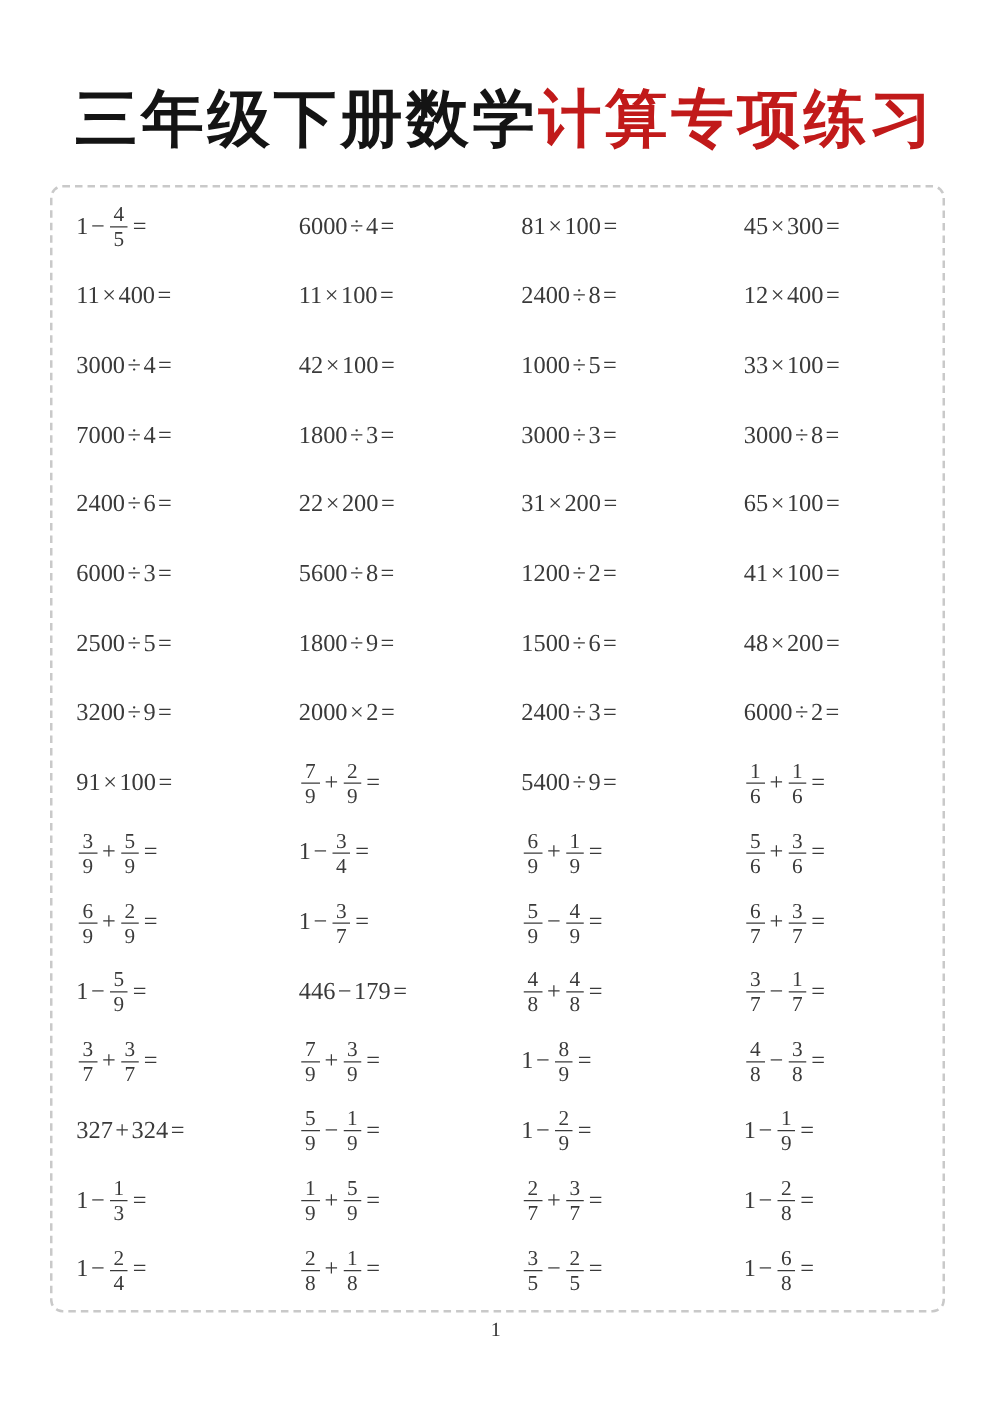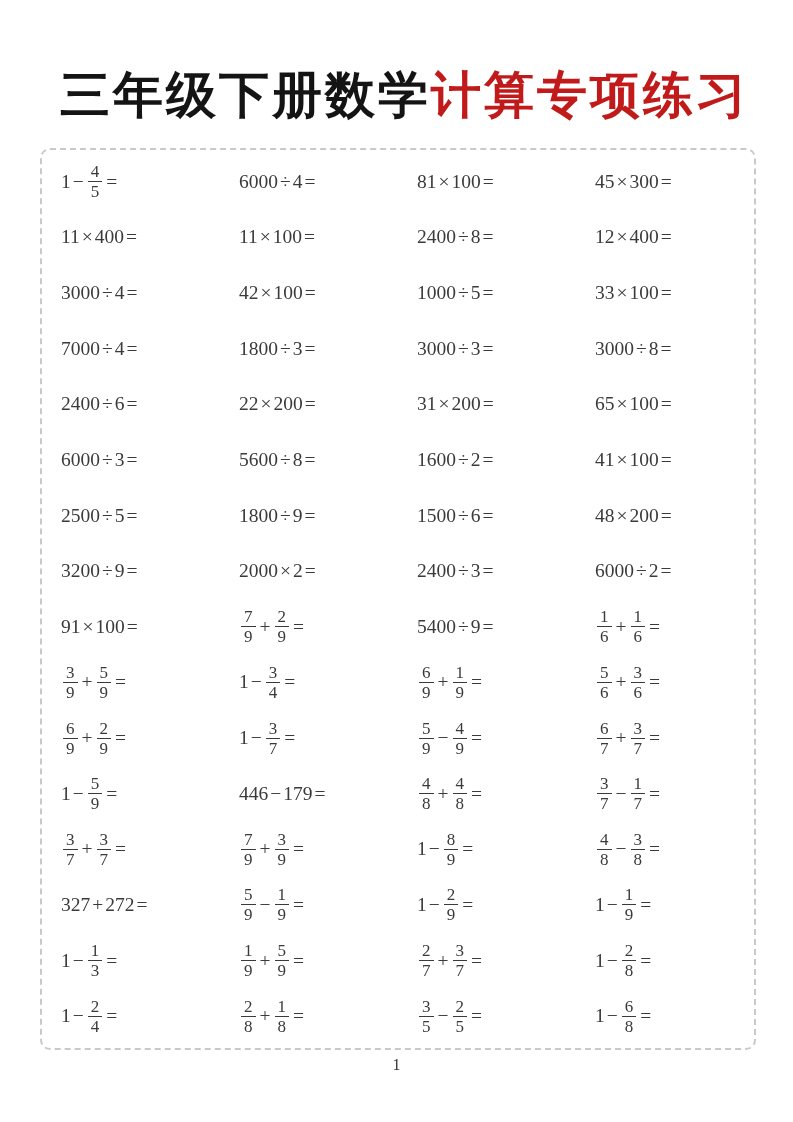--- a/index.html
+++ b/index.html
@@ -219,21 +219,21 @@
         <span class="tok">3</span> 
         <span class="tok">=</span>
       </div>
       <div class="cell">
         <span class="tok">5600</span> 
         <span class="tok">÷</span> 
         <span class="tok">8</span> 
         <span class="tok">=</span>
       </div>
       <div class="cell">
-        <span class="tok">1600</span> 
+        <span class="tok">1200</span> 
         <span class="tok">÷</span> 
         <span class="tok">2</span> 
         <span class="tok">=</span>
       </div>
       <div class="cell">
         <span class="tok">41</span> 
         <span class="tok">×</span> 
         <span class="tok">100</span> 
         <span class="tok">=</span>
       </div>
@@ -491,21 +491,21 @@
         <span class="tok">−</span> 
         <span class="frac">
           <span class="num">3</span>
           <span class="den">8</span>
         </span> 
         <span class="tok">=</span>
       </div>
       <div class="cell">
         <span class="tok">327</span> 
         <span class="tok">+</span> 
-        <span class="tok">272</span> 
+        <span class="tok">324</span> 
         <span class="tok">=</span>
       </div>
       <div class="cell">
         <span class="frac">
           <span class="num">5</span>
           <span class="den">9</span>
         </span> 
         <span class="tok">−</span> 
         <span class="frac">
           <span class="num">1</span>

